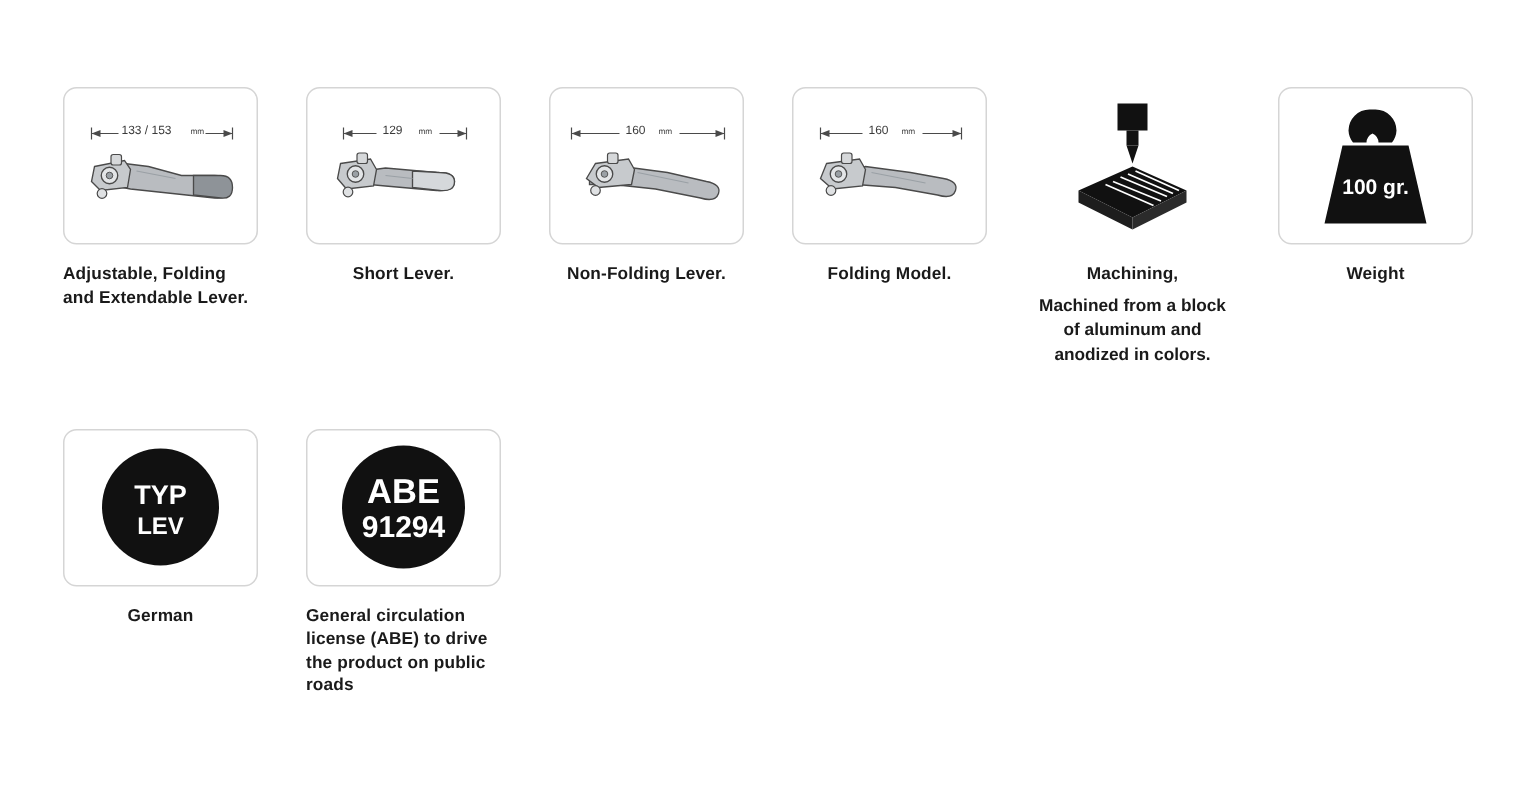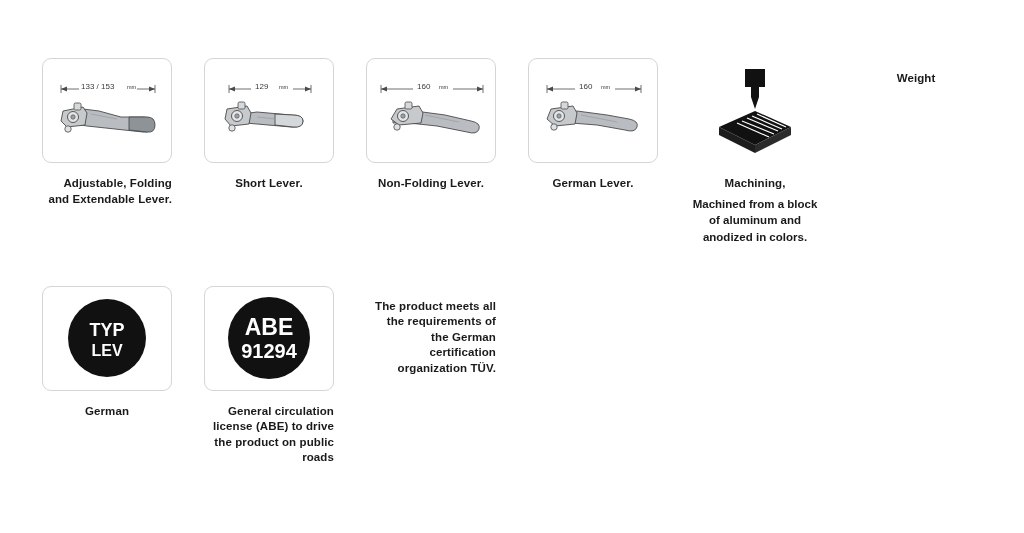--- a/index.html
+++ b/index.html
@@ -39,21 +39,21 @@
     align-items: center;
     justify-content: center;
     overflow: hidden;
   }
   .box.plain { border: none; }
   .caption {
     margin-top: 13px;
     font-size: 11.5px;
     font-weight: bold;
     line-height: 1.35;
-    text-align: right;
+    text-align: left;
     letter-spacing: .1px;
   }
   .subcaption {
     margin-top: 4px;
     font-size: 11.5px;
     font-weight: bold;
     line-height: 1.45;
     text-align: center;
   }
   .dimline {
@@ -171,21 +171,21 @@
             <path d="M26 58 L48 52 L78 56 L100 60 Q110 62 108 68 Q106 74 96 71 L68 66 L42 64 L26 64 Z" fill="#b9bcc0" stroke="#4a4a4a" stroke-width="0.9"></path>
             <path d="M22 50 L44 47 L48 54 L46 65 L26 67 L18 60 Z" fill="#c7cacd" stroke="#4a4a4a" stroke-width="0.9"></path>
             <circle cx="30" cy="57" r="5.5" fill="#e3e5e7" stroke="#4a4a4a" stroke-width="0.9"></circle>
             <circle cx="30" cy="57" r="2.2" fill="#9aa0a5" stroke="#4a4a4a" stroke-width="0.6"></circle>
             <rect x="32" y="43" width="7" height="7" rx="1.5" fill="#d6d8da" stroke="#4a4a4a" stroke-width="0.8"></rect>
             <circle cx="25" cy="68" r="3.2" fill="#dfe1e3" stroke="#4a4a4a" stroke-width="0.8"></circle>
             <line x1="52" y1="56" x2="88" y2="63" stroke="#9aa0a5" stroke-width="0.8"></line>
           </g>
         </svg>
       </div>
-      <div class="caption">German Lever.</div>
+      <div class="caption">Folding Model.</div>
     </div>
 
     <div class="cell">
       <div class="box plain">
         <svg width="120" height="100" viewBox="0 0 120 100">
 
           <rect x="50" y="8" width="20" height="18" fill="#111"></rect>
           <rect x="56" y="26" width="8" height="10" fill="#111"></rect>
           <polygon points="56,36 64,36 60,48" fill="#111"></polygon>
 
@@ -200,20 +200,27 @@
             <line x1="57" y1="55" x2="87" y2="68"></line>
             <line x1="62" y1="53" x2="91" y2="66"></line>
           </g>
         </svg>
       </div>
       <div class="caption">Machining,</div>
       <div class="subcaption">Machined from a block of aluminum and anodized in colors.</div>
     </div>
 
     <div class="cell">
+      <div class="box">
+        <svg width="120" height="100" viewBox="0 0 120 100">
+          <path d="M60 12 a14 14 0 0 1 14 14 a14 14 0 0 1 -3 8 h-9 a7 7 0 0 0 -4 -6 a7 7 0 0 0 -4 6 h-9 a14 14 0 0 1 -3 -8 a14 14 0 0 1 14 -14 z" fill="#111"></path>
+          <path d="M38 36 L82 36 L94 88 L26 88 Z" fill="#111"></path>
+          <text class="badge-text" x="60" y="68" text-anchor="middle" font-size="14">100 gr.</text>
+        </svg>
+      </div>
       <div class="caption">Weight</div>
     </div>
 
   </div>
 
   <div class="row row-2">
 
     <div class="cell">
       <div class="box">
         <svg width="120" height="100" viewBox="0 0 120 100">
@@ -230,17 +237,16 @@
         <svg width="120" height="100" viewBox="0 0 120 100">
           <circle cx="60" cy="50" r="41" fill="#111"></circle>
           <text class="badge-text" x="60" y="47" text-anchor="middle" font-size="23">ABE</text>
           <text class="badge-text" x="60" y="70" text-anchor="middle" font-size="20">91294</text>
         </svg>
       </div>
       <div class="caption">General circulation license (ABE) to drive the product on public roads</div>
     </div>
 
     <div class="cell">
-      <div class="caption">The product meets all the requirements of the German certification organization TÜV.</div>
     </div>
 
   </div>
 </div>
 
 </body></html>

